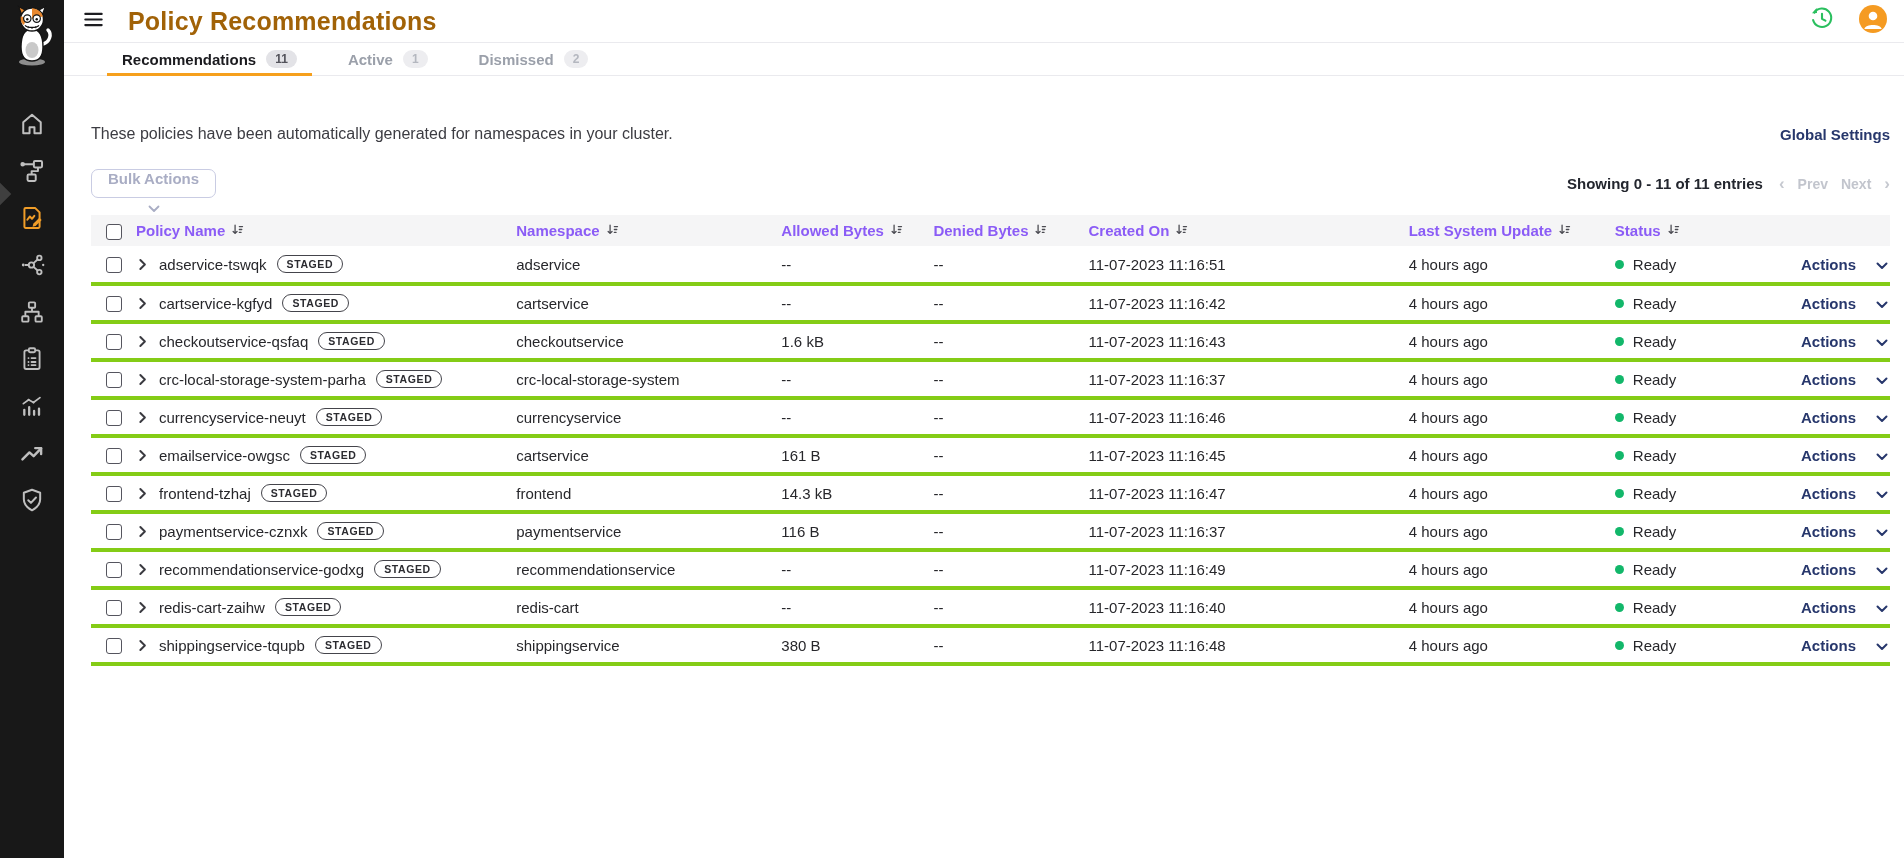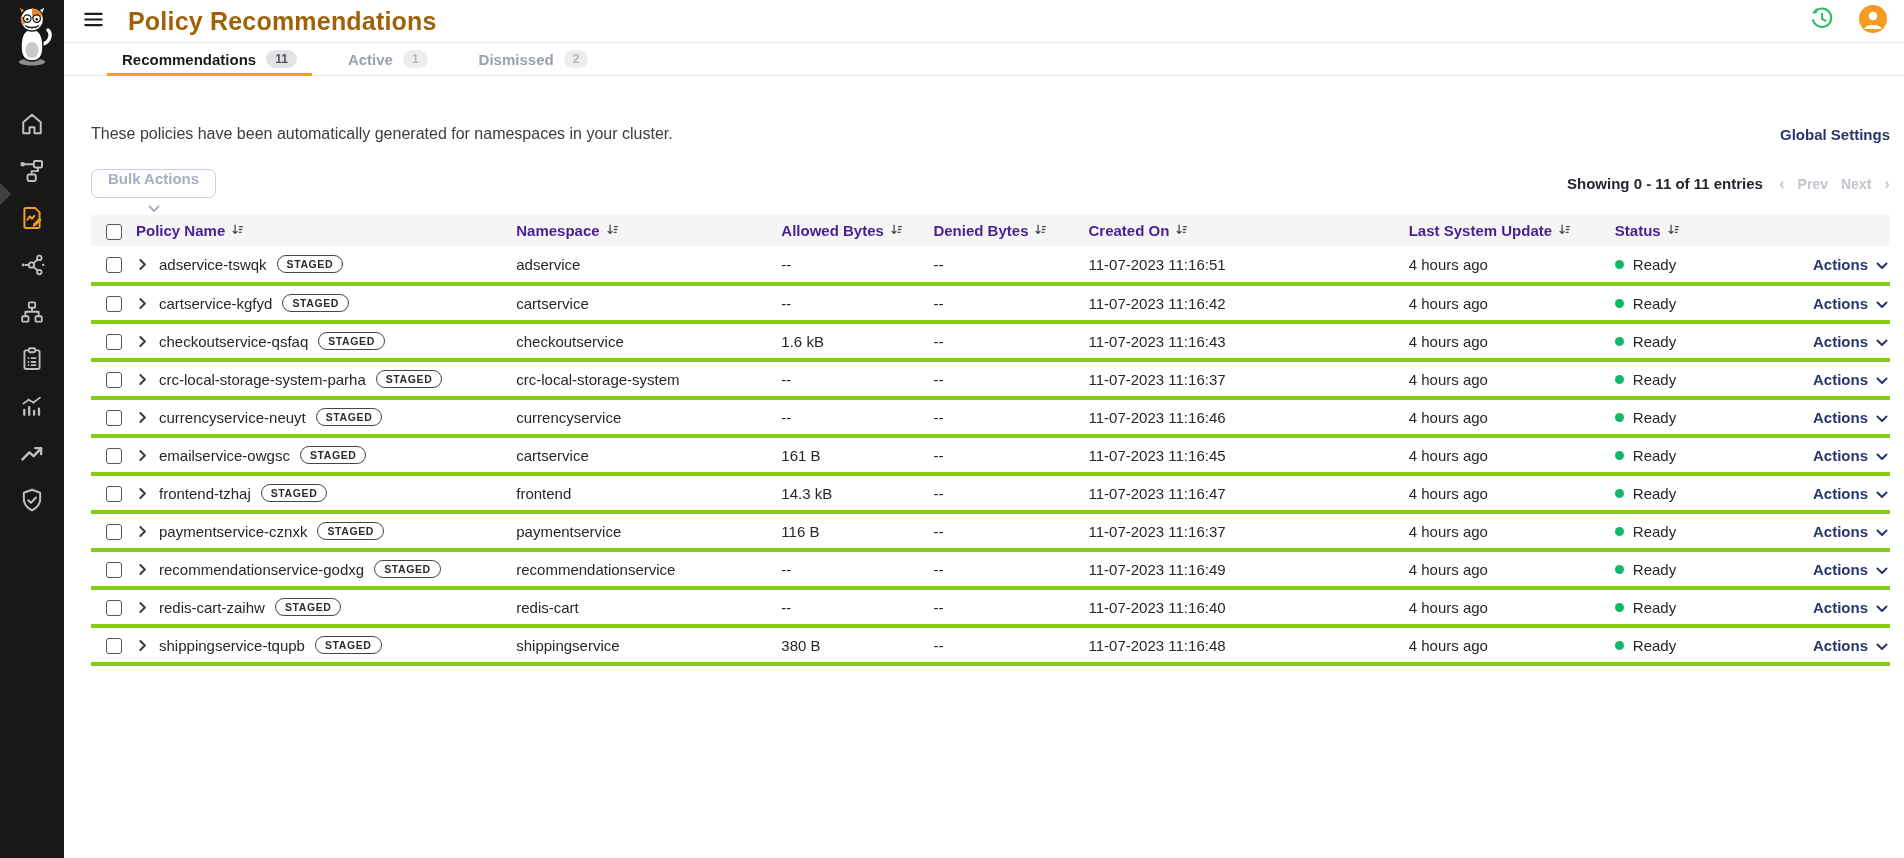--- a/index.html
+++ b/index.html
@@ -50,36 +50,36 @@
     color:#a9adc4; font-size:15px; font-weight:600; cursor:pointer;flex-direction:column; }
   .paging { display:flex; align-items:center; gap:16px; }
   .showing { font-size:15px; font-weight:600; color:#23262e; }
   .pager { display:flex; align-items:center; gap:13px; }
   .pager-chev { color:#c6c9d0; font-size:17px; font-weight:700; cursor:pointer; line-height:1; }
   .pager-btn { color:#c2c5cd; font-size:14px; font-weight:700; cursor:pointer; }
 
   
   table { margin-top:17px; width:100%; border-collapse:collapse; table-layout:fixed; }
   thead tr { background:#f5f5f6; height:31px; }
-  th { text-align:left; font-size:15px; font-weight:700; color:#4c1d95;
+  th { text-align:left; font-size:15px; font-weight:700; color:#8b5cf6;
     white-space:nowrap; cursor:pointer; }
   th .th-inner { display:flex; align-items:center; gap:6px; }
   tbody tr { height:38px; border-bottom:4px solid #84cc16; }
   td { font-size:15px; color:#27272b; white-space:nowrap; overflow:hidden; }
   .td-check, .th-check { text-align:center; }
   .cbx { width:16px; height:16px; border:1.6px solid #55555e; border-radius:3px;
     background:#fff; display:inline-block; vertical-align:middle; cursor:pointer; }
   .name-cell { display:flex; align-items:center; gap:10px; }
   .expand { display:flex; cursor:pointer; flex:none; }
   .staged { border:1.2px solid #44444b; border-radius:10px; padding:2px 9px;
     font-size:10.5px; font-weight:700; letter-spacing:.6px; color:#2b2b30; background:#fff; }
   .status-cell { display:flex; align-items:center; gap:9px; }
   .dot { width:9px; height:9px; border-radius:50%; background:#12b76a; flex:none; }
   .td-actions { text-align:right; }
-  .actions-link { display:inline-flex; align-items:center; gap:8px; color:#27376c;
+  .actions-link { display:inline-flex; align-items:center; gap:20px; color:#27376c;
     font-size:15px; font-weight:700; cursor:pointer; padding-right:2px; }
 </style>
 </head>
 <body>
 
 <div class="app">
 
   <div class="sidebar">
     <div class="logo">
       <svg width="52" height="64" viewBox="0 0 52 64">

